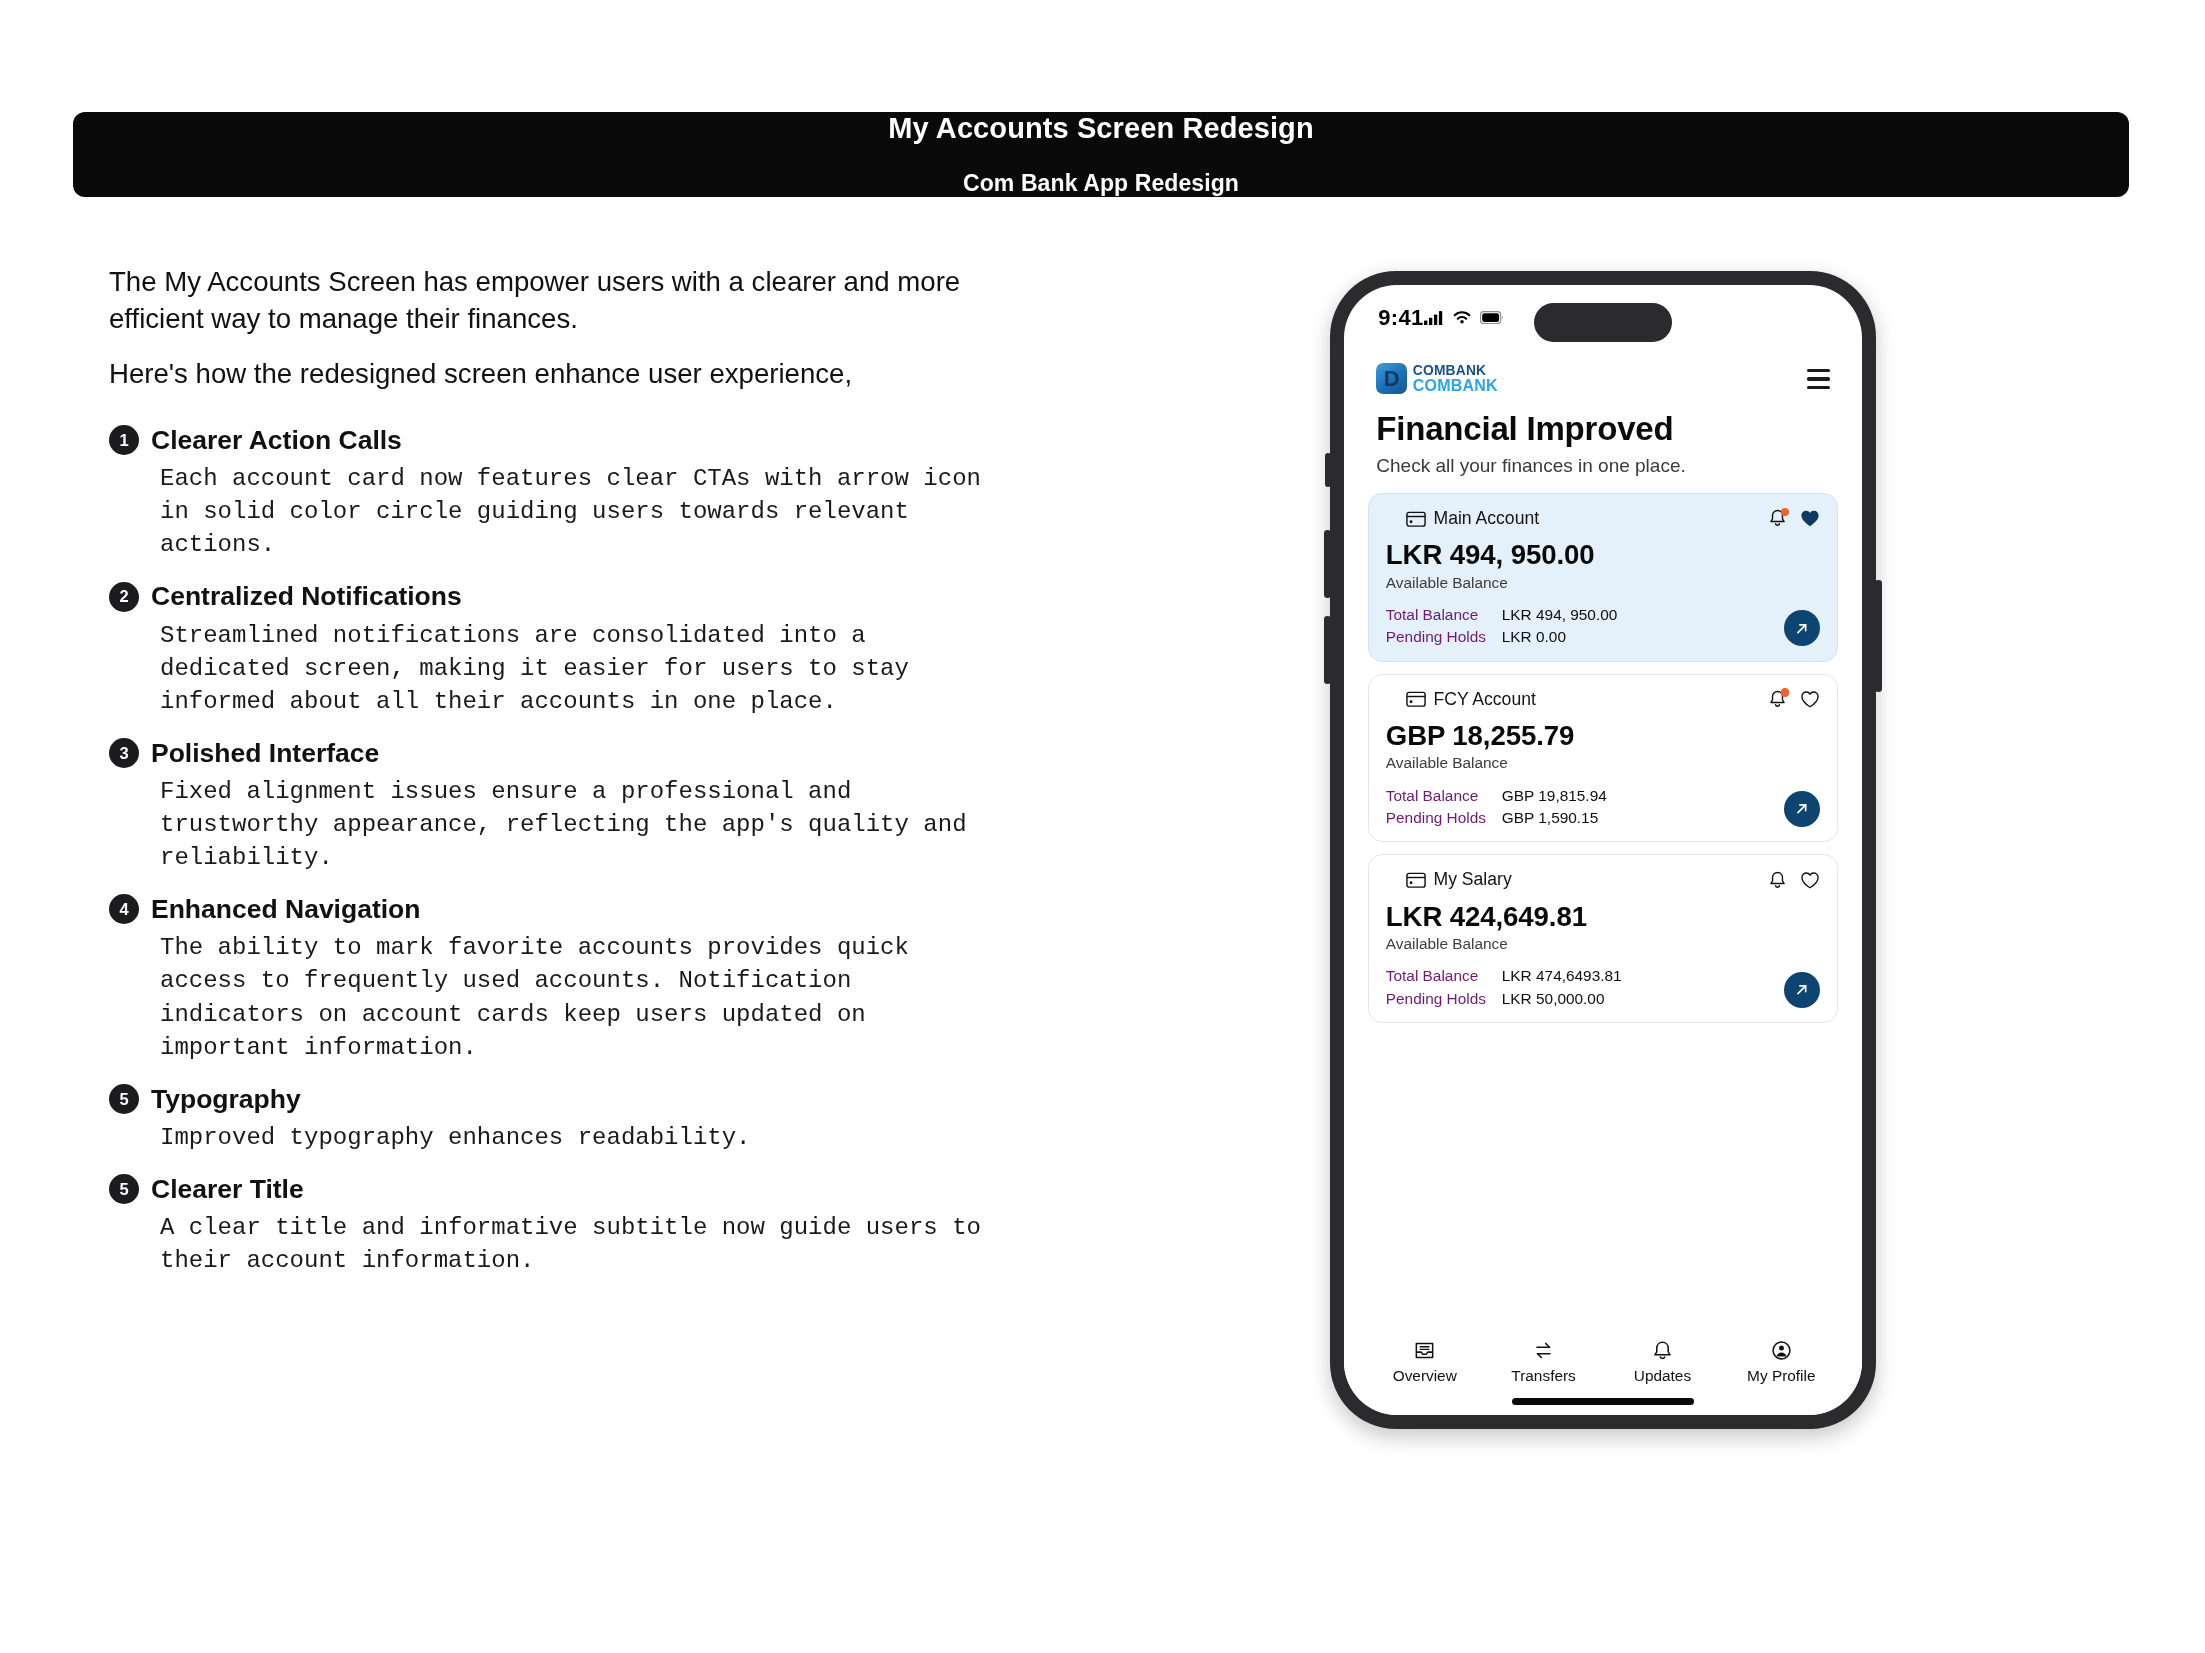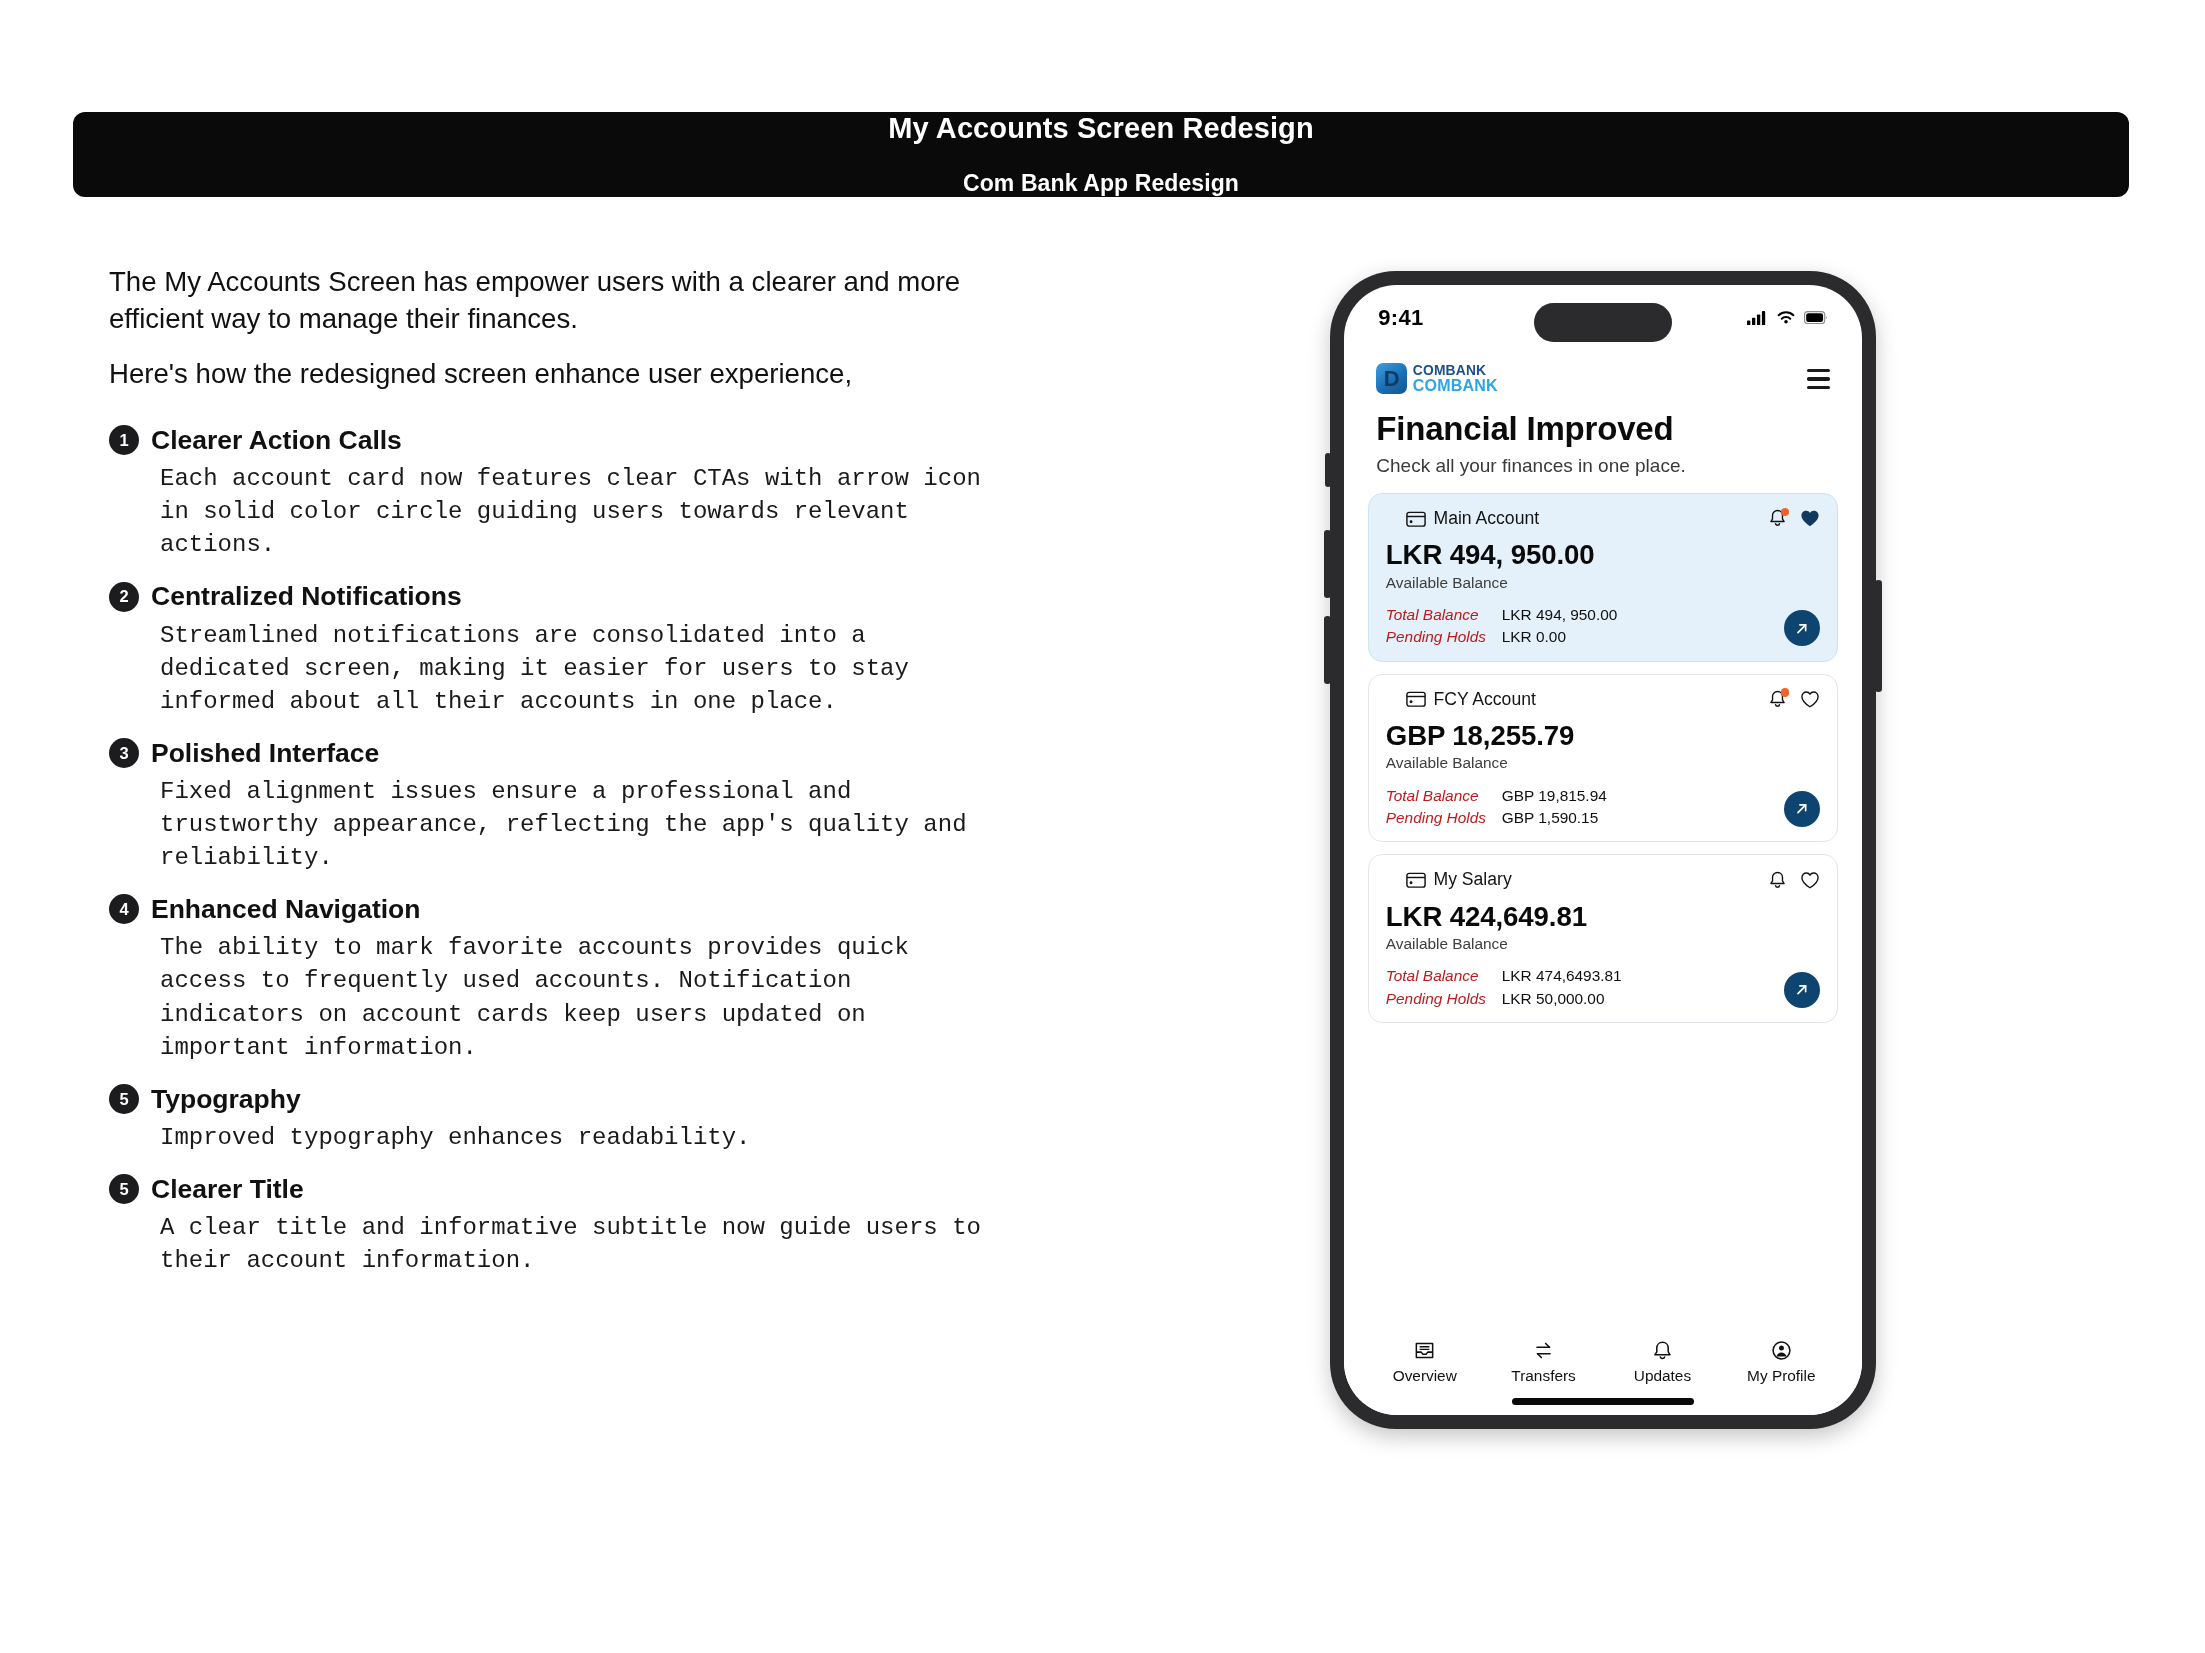--- a/index.html
+++ b/index.html
@@ -150,21 +150,20 @@
     border-radius: 22px;
     z-index: 3;
   }
 
   
   .statusbar {
     position: relative;
     height: 65px;
     display: flex;
     align-items: center;
-    justify-content: space-between;
     padding: 15px 34px;
     z-index: 4;
   }
   .status-time {
     font-size: 22px;
     font-weight: bold;
     color: #000;
     letter-spacing: 0.3px;
   }
   .status-icons {
@@ -286,21 +285,21 @@
     display: flex;
     flex-direction: column;
     gap: 4.4px;
   }
   .detail-row {
     display: flex;
     align-items: baseline;
     font-size: 15.4px;
     color: #1d1d1d;
   }
-  .detail-row .lbl { min-width: 116px; color: #b91c1c; font-style: italic; }
+  .detail-row .lbl { min-width: 116px; color: #701a75; }
   .detail-row .val { color: #0f0f0f; }
   .cta-circle {
     position: absolute;
     right: 16.5px;
     bottom: 14.3px;
     width: 36px;
     height: 36px;
     border-radius: 50%;
     background: #0e4470;
     display: flex;

